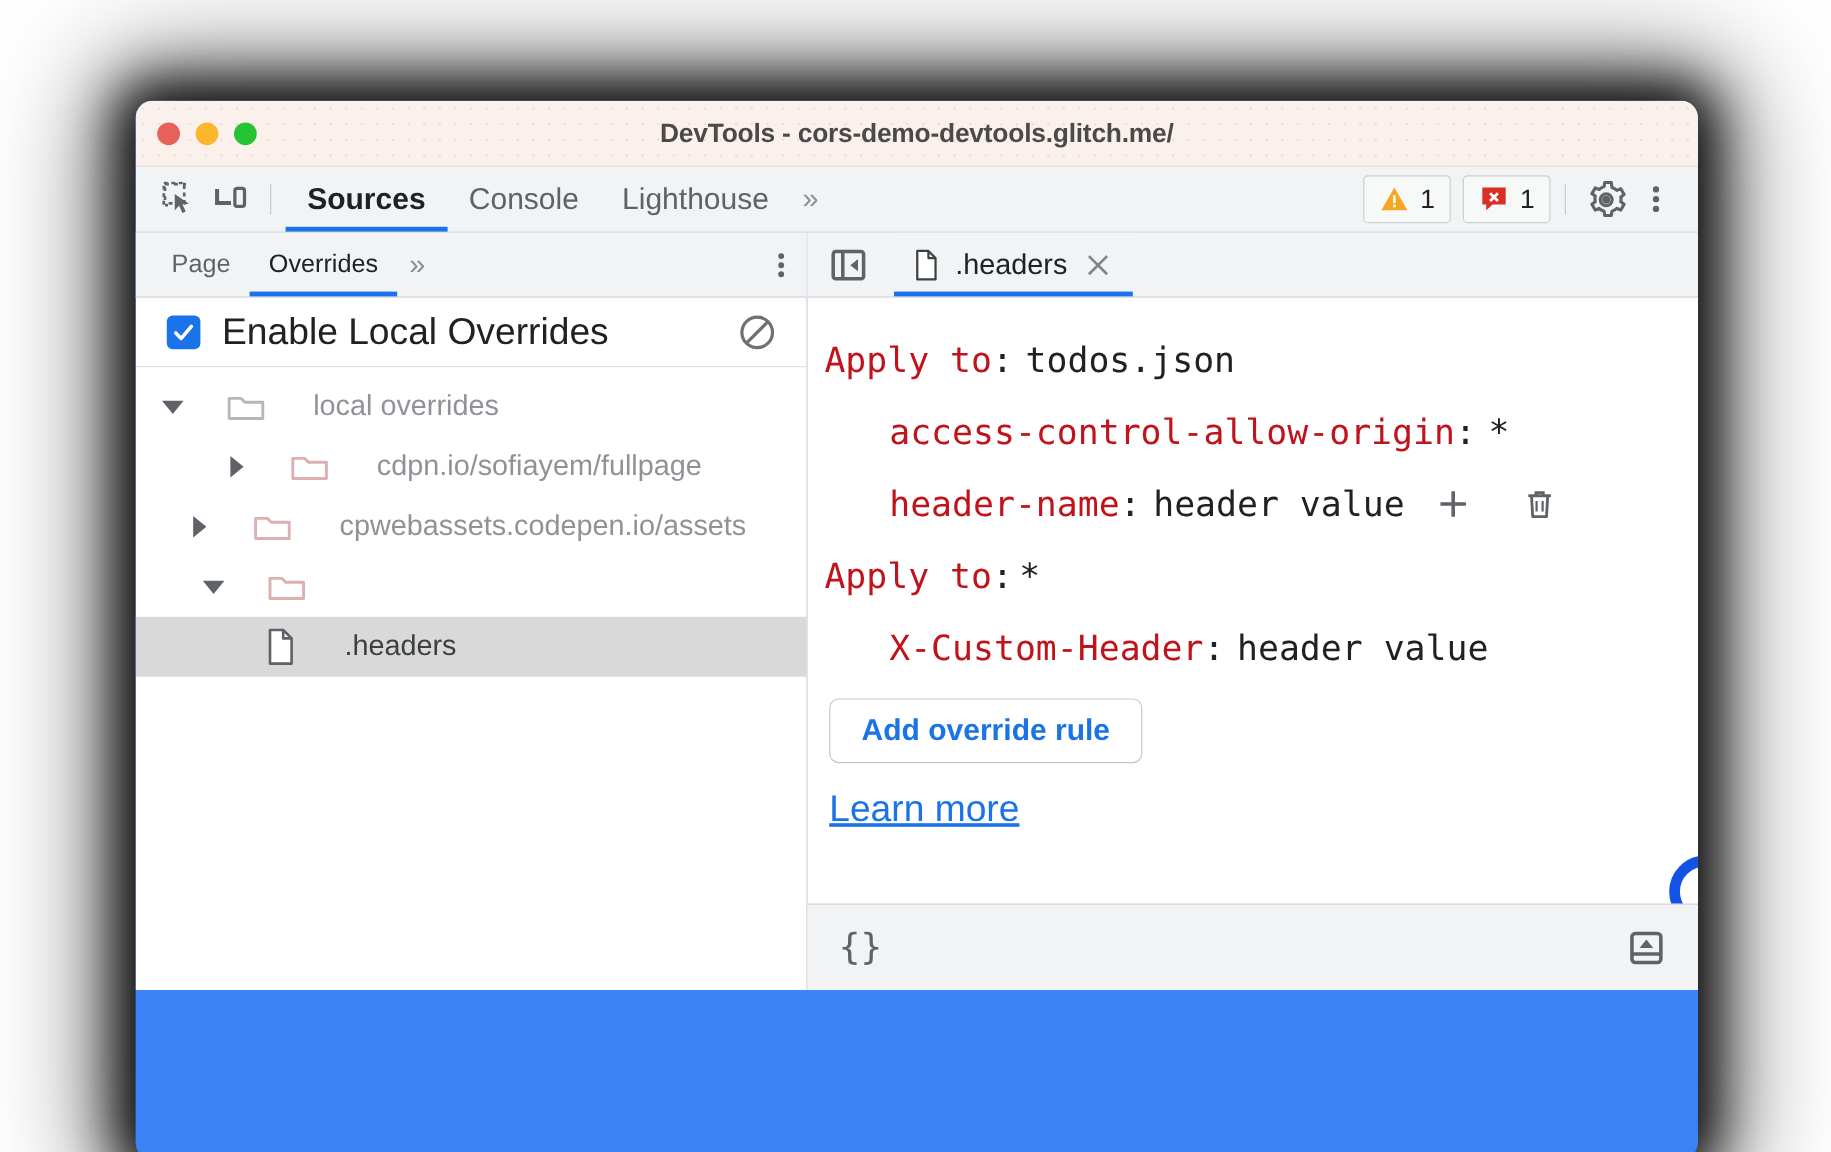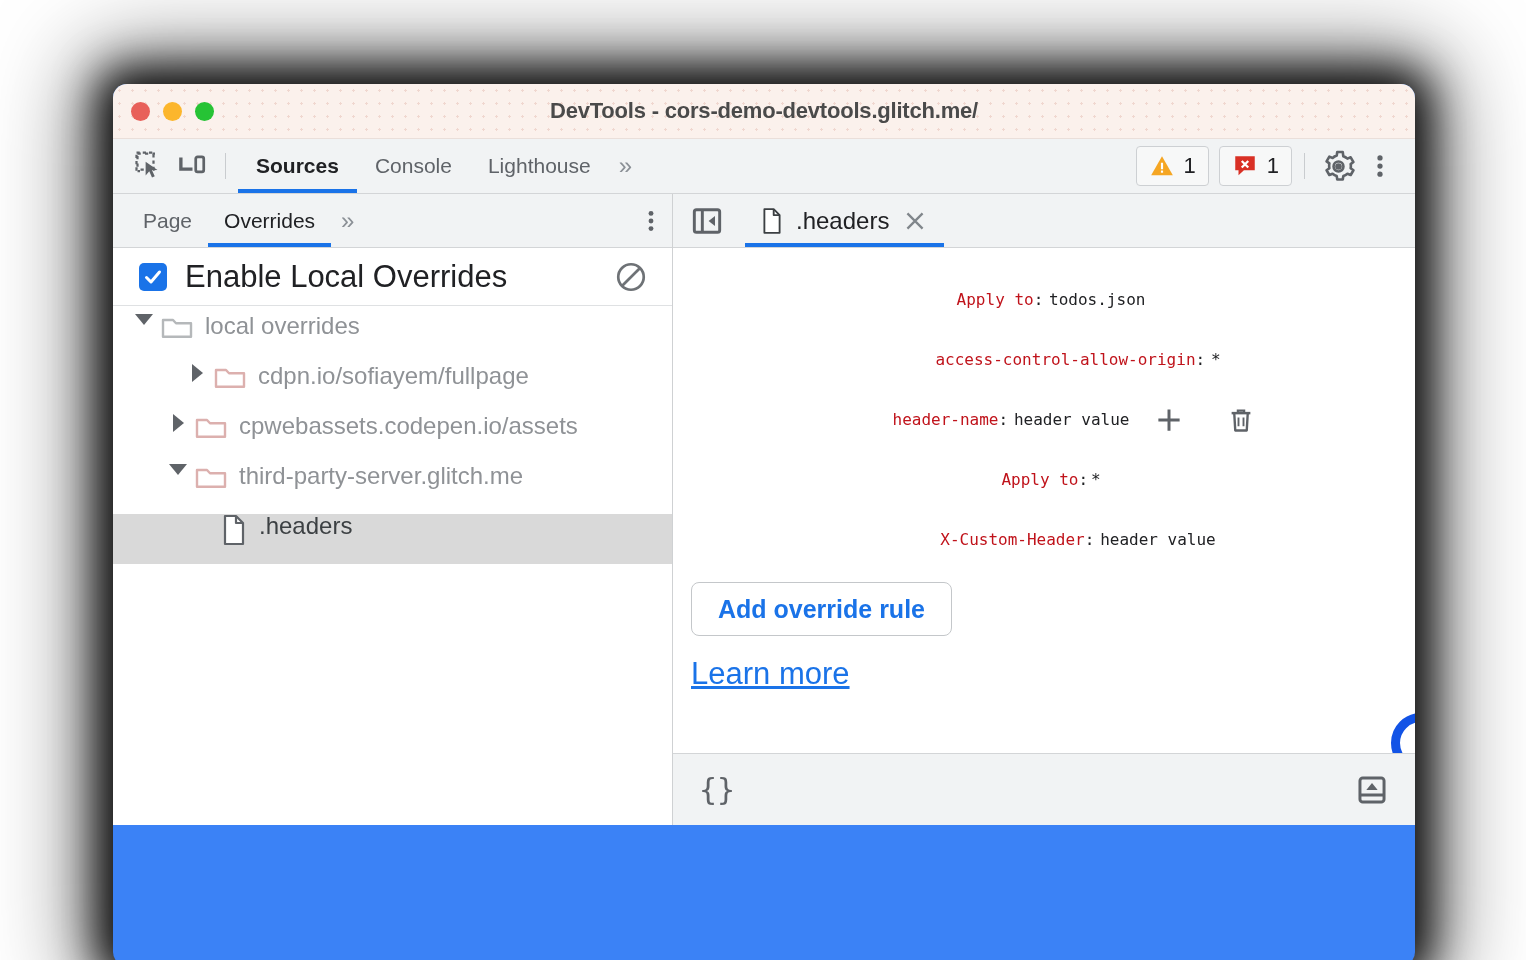--- a/index.html
+++ b/index.html
@@ -76,21 +76,21 @@
   }
   .tb-icon-btn {
     width: 42px; height: 40px;
     display: flex; align-items: center; justify-content: center;
     border-radius: 4px;
   }
   .tb-sep {
     width: 1px; height: 26px; background: #c9cccf; margin: 0 12px;
   }
   .panel-tab {
-    font-size: 21px;
+    font-size: 25px;
     color: #5f6368;
     padding: 0 18px;
     height: 54px;
     line-height: 54px;
     position: relative;
     white-space: nowrap;
   }
   .panel-tab.active {
     color: #202124;
     font-weight: bold;
@@ -182,27 +182,28 @@
     font-size: 31px;
     color: #202124;
     margin-left: 18px;
   }
   #toggle-spacer { flex: 1; }
 
   
   #file-tree { padding-top: 8px; flex: 1; overflow: hidden; }
   .tree-row {
     display: flex;
-    align-items: flex-start;
+    align-items: center;
     height: 50px;
     white-space: nowrap;
     font-size: 24px;
     color: #8f9296;
     padding-left: 18px;
     box-sizing: border-box;
+    gap: 28px;
   }
   .tree-row.selected {
     background: #d9d9d9;
     color: #3c4043;
   }
   .tw {
     width: 26px; flex: 0 0 26px;
     display: flex; align-items: center; justify-content: center;
   }
   .tri-down {
@@ -261,29 +262,28 @@
   #file-tab-label { font-size: 24px; color: #202124; }
 
   #headers-editor {
     flex: 1;
     position: relative;
     padding: 22px 0 0 0;
     overflow: hidden;
   }
   .hline {
     font-family: "DejaVu Sans Mono", monospace;
-    font-size: 16px;
+    font-size: 29px;
     line-height: 60px;
     height: 60px;
     white-space: nowrap;
     color: #202124;
     padding-left: 14px;
     display: flex;
     align-items: center;
-    justify-content: center;
   }
   .hline.indent { padding-left: 68px; }
   .key { color: #c0131b; }
   .colon { color: #202124; }
   .val { color: #202124; margin-left: 0.6ch; }
 
   #row-header-name { position: relative; }
   #row-apply2 { position: relative; }
 
   .row-actions {
@@ -486,42 +486,41 @@
               <div class="tri-right"></div>
             </div>
           <div class="tree-icon">
             <svg width="32" height="26" viewBox="0 0 32 26">
               <path d="M2 6 h10 l3 3.2 h15 v13.5 H2 Z" fill="none" stroke="#dcb0ae" stroke-width="2.4" stroke-linejoin="round"></path>
             </svg>
           </div>
           <div class="tree-label">cdpn.io/sofiayem/fullpage</div>
         </div>
 
-        <div class="tree-row" style="padding-left:52px;">
+        <div class="tree-row" style="padding-left:40px;">
           <div class="tw">
               <div class="tri-right"></div>
             </div>
           <div class="tree-icon">
             <svg width="32" height="26" viewBox="0 0 32 26">
               <path d="M2 6 h10 l3 3.2 h15 v13.5 H2 Z" fill="none" stroke="#dcb0ae" stroke-width="2.4" stroke-linejoin="round"></path>
             </svg>
           </div>
           <div class="tree-label">cpwebassets.codepen.io/assets</div>
         </div>
 
         <div class="tree-row" style="padding-left:52px;">
           <div class="tw">
               <div class="tri-down"></div>
             </div>
           <div class="tree-icon">
             <svg width="32" height="26" viewBox="0 0 32 26">
               <path d="M2 6 h10 l3 3.2 h15 v13.5 H2 Z" fill="none" stroke="#dcb0ae" stroke-width="2.4" stroke-linejoin="round"></path>
             </svg>
           </div>
-          <div class="tree-label">third-party-server.glitch.me</div>
         </div>
 
         <div class="tree-row selected" style="padding-left:104px;">
           <div class="tree-icon">
             <svg width="26" height="32" viewBox="0 0 26 32">
               <path d="M4 2 h11 l7 7 v21 H4 Z" fill="#ffffff" stroke="#5f6368" stroke-width="2.2" stroke-linejoin="round"></path>
               <path d="M15 2 v7 h7" fill="none" stroke="#5f6368" stroke-width="2.2" stroke-linejoin="round"></path>
             </svg>
           </div>
           <div class="tree-label">.headers</div>

